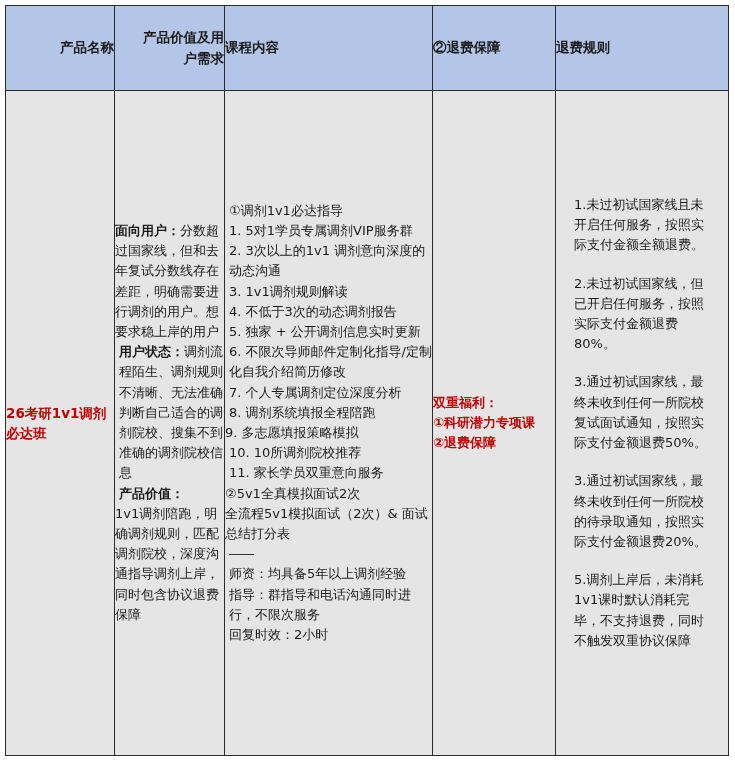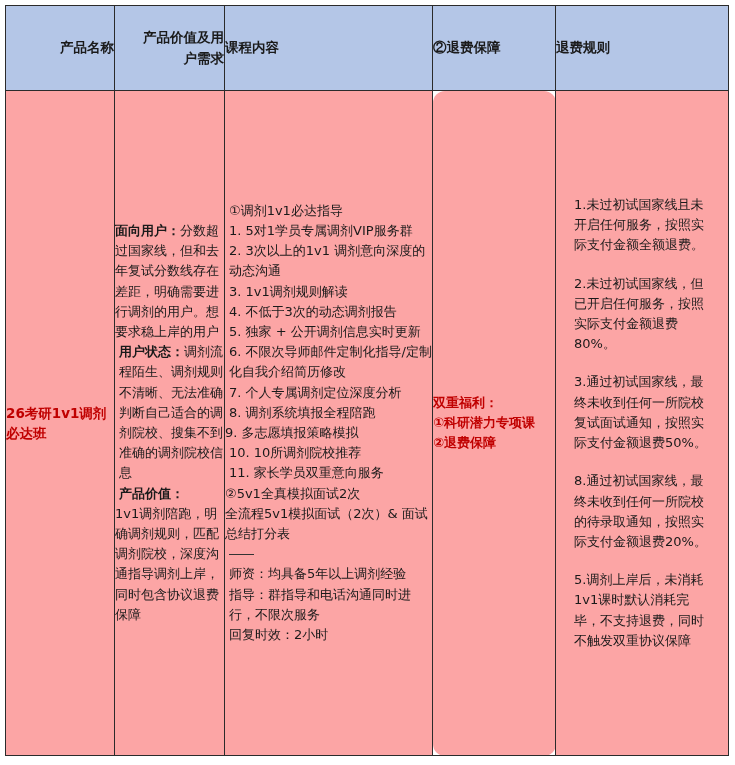--- a/index.html
+++ b/index.html
@@ -5,28 +5,28 @@
     html, body { margin: 0; padding: 0; background: #ffffff; }
     body { width: 735px; height: 765px; position: relative; overflow: hidden;
            font-family: "DejaVu Sans", "Liberation Sans", sans-serif; color: #1a1a1a; }
     table.main { position: absolute; left: 5px; top: 5px; border-collapse: collapse;
                  table-layout: fixed; width: 723px; }
     table.main td, table.main th { border: 1.3px solid #2b2b2b; vertical-align: middle; padding: 0; }
     thead th { background: #b4c6e7; height: 84px; font-weight: bold; font-size: 13.5px; }
     th.c1 { text-align: right; padding-left: 5px; }
     th.c2 { text-align: right; padding-left: 5px; line-height: 21px; }
     th.center { text-align: left; font-family: Liberation Mono, monospace; }
-    tbody td { height: 664px; background: #fca5a5; font-size: 13px; line-height: 20.2px; }
+    tbody td { height: 664px; background: #e5e5e5; font-size: 13px; line-height: 20.2px; }
     .name { color: #c00000; font-weight: bold; text-align: left; font-size: 13.5px; line-height: 20px; padding: 0 6px; }
     .need { padding: 0 3px 0 5px; }
     .need p { margin: 0; }
     .need b { font-weight: bold; }
     .content { padding: 0 4px 0 5px; }
     .content p { margin: 0; }
-    .guar { color: #c00000; font-weight: bold; padding: 0 4px 0 5px; border-radius: 12px; }
+    .guar { color: #c00000; font-weight: bold; padding: 0 4px 0 5px; }
     .guar p { margin: 0; }
     .refund { padding: 0 4px 0 5px; }
     .refund p { margin: 18px; }
     .ind { padding-left: 4px; }
     .dash { display: inline-block; width: 25px; border-top: 1px solid #333; vertical-align: middle; margin: 0 0 0 4px; }
   </style>
 </head>
 <body>
 
 <table class="main">
@@ -79,18 +79,18 @@
       </td>
       <td class="guar">
         <p>双重福利：</p>
         <p>①科研潜力专项课</p>
         <p>②退费保障</p>
       </td>
       <td class="refund">
         <p>1.未过初试国家线且未开启任何服务，按照实际支付金额全额退费。</p>
         <p>2.未过初试国家线，但已开启任何服务，按照实际支付金额退费80%。</p>
         <p>3.通过初试国家线，最终未收到任何一所院校复试面试通知，按照实际支付金额退费50%。</p>
-        <p>8.通过初试国家线，最终未收到任何一所院校的待录取通知，按照实际支付金额退费20%。</p>
+        <p>3.通过初试国家线，最终未收到任何一所院校的待录取通知，按照实际支付金额退费20%。</p>
         <p>5.调剂上岸后，未消耗1v1课时默认消耗完毕，不支持退费，同时不触发双重协议保障</p>
       </td>
     </tr>
   </tbody>
 </table>
 
 </body></html>

